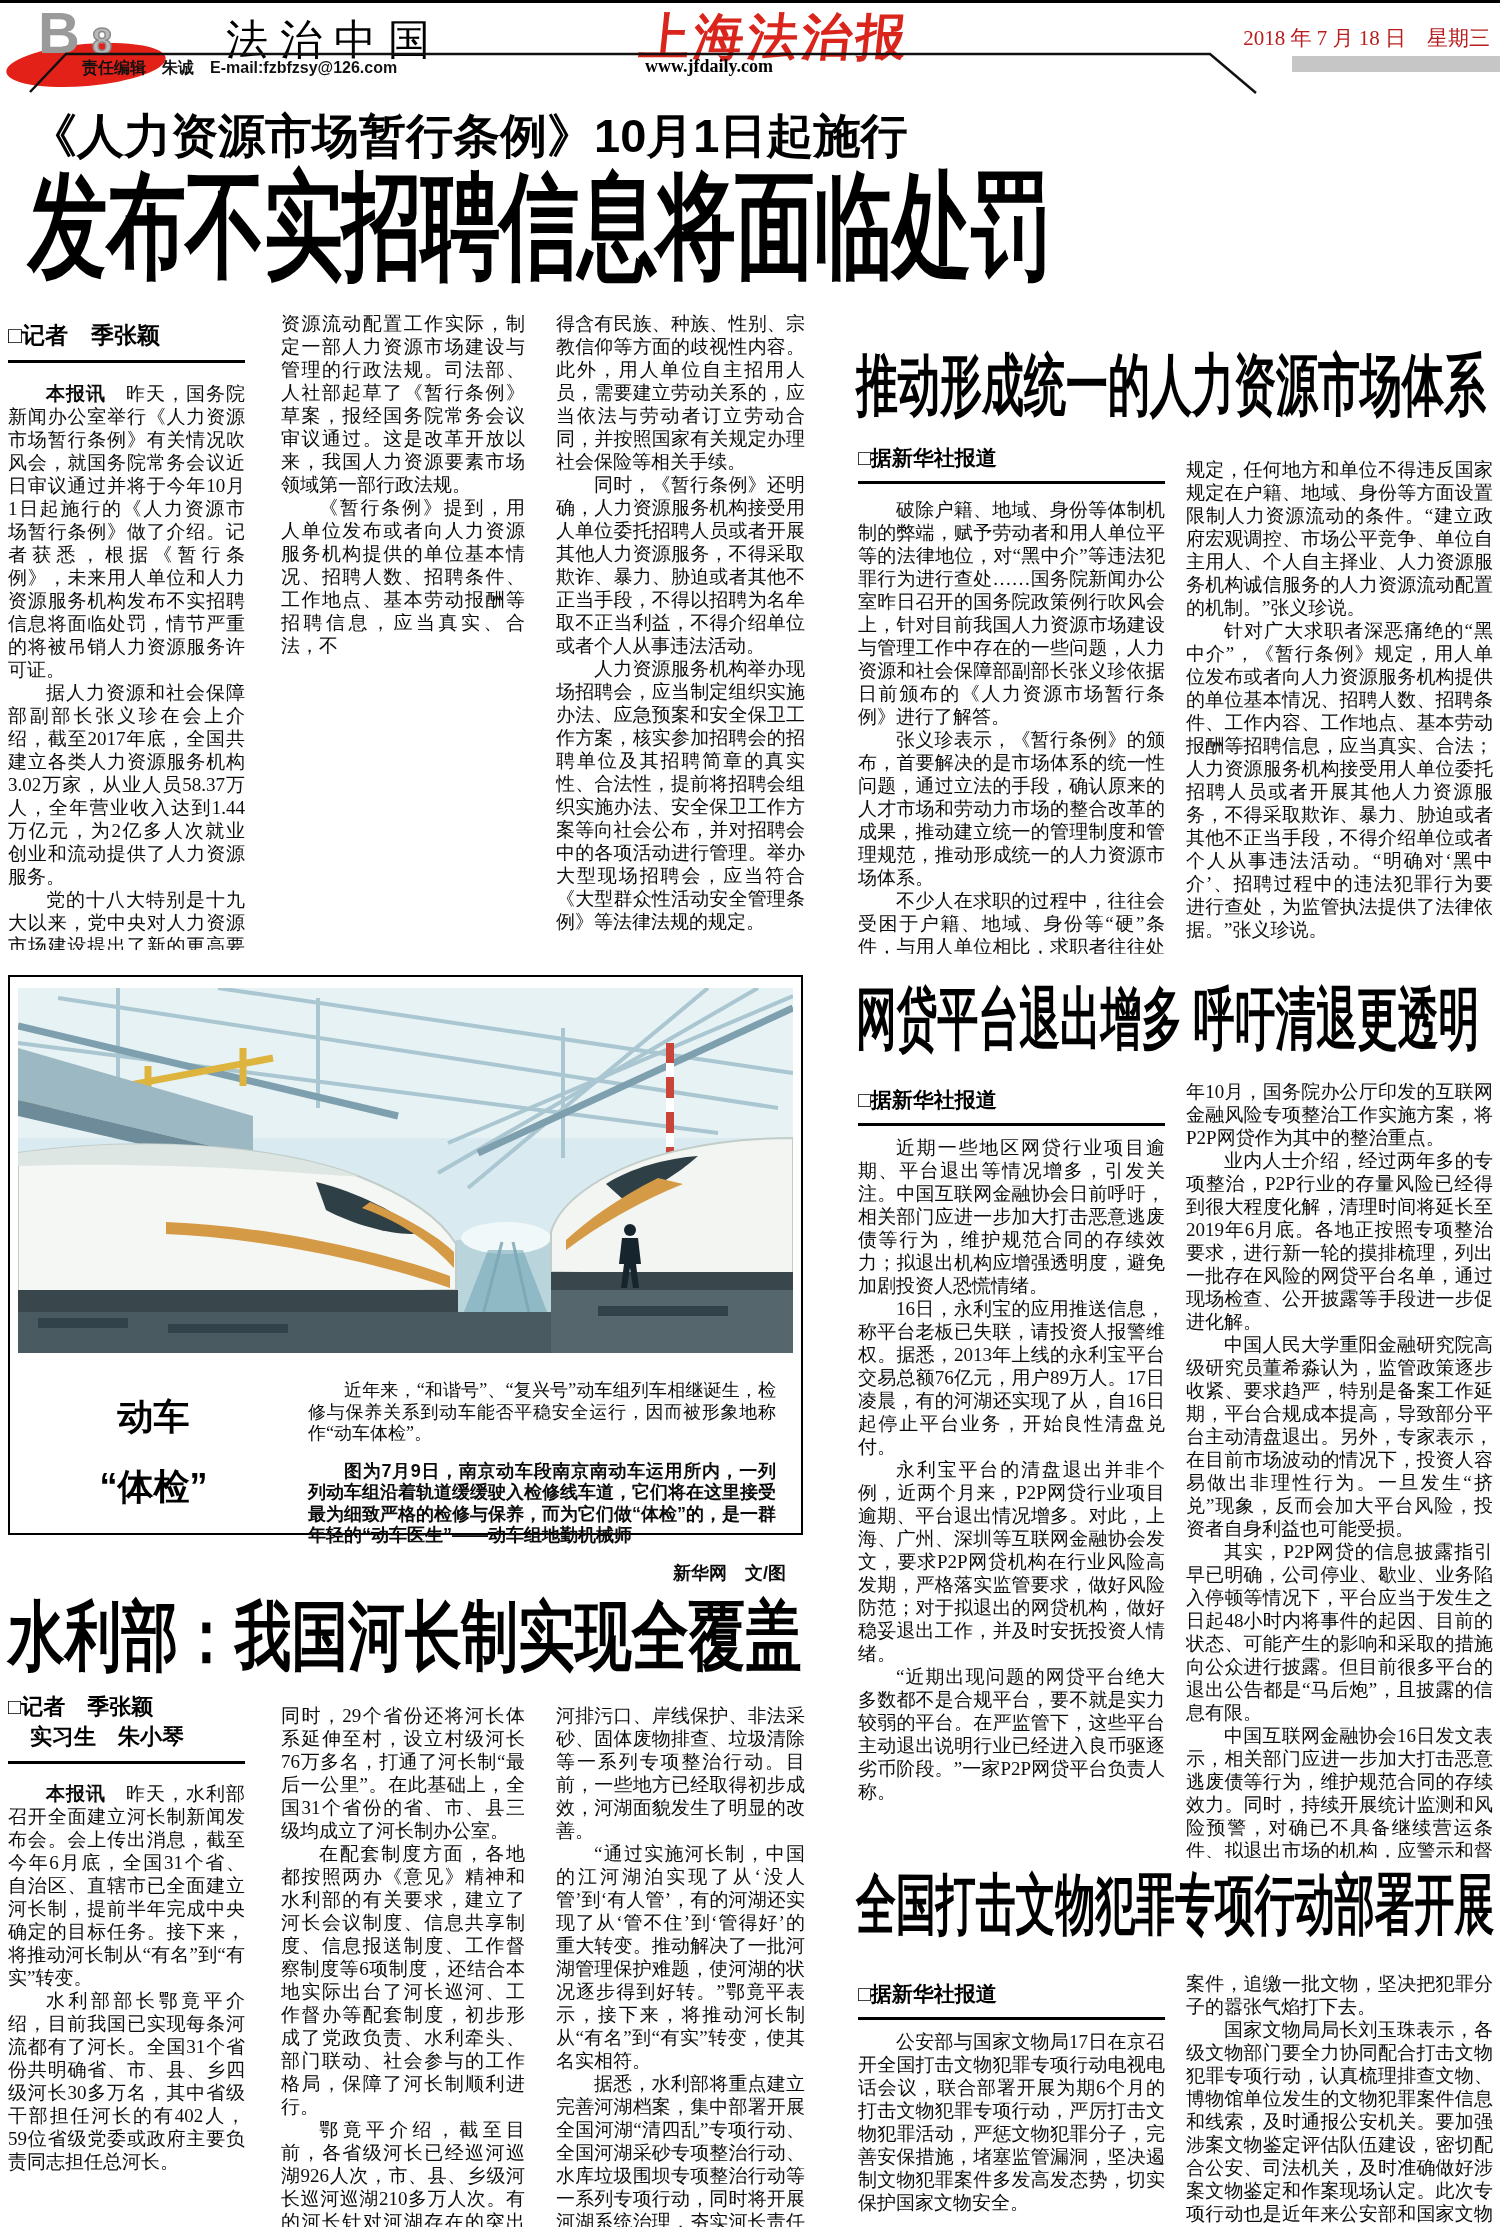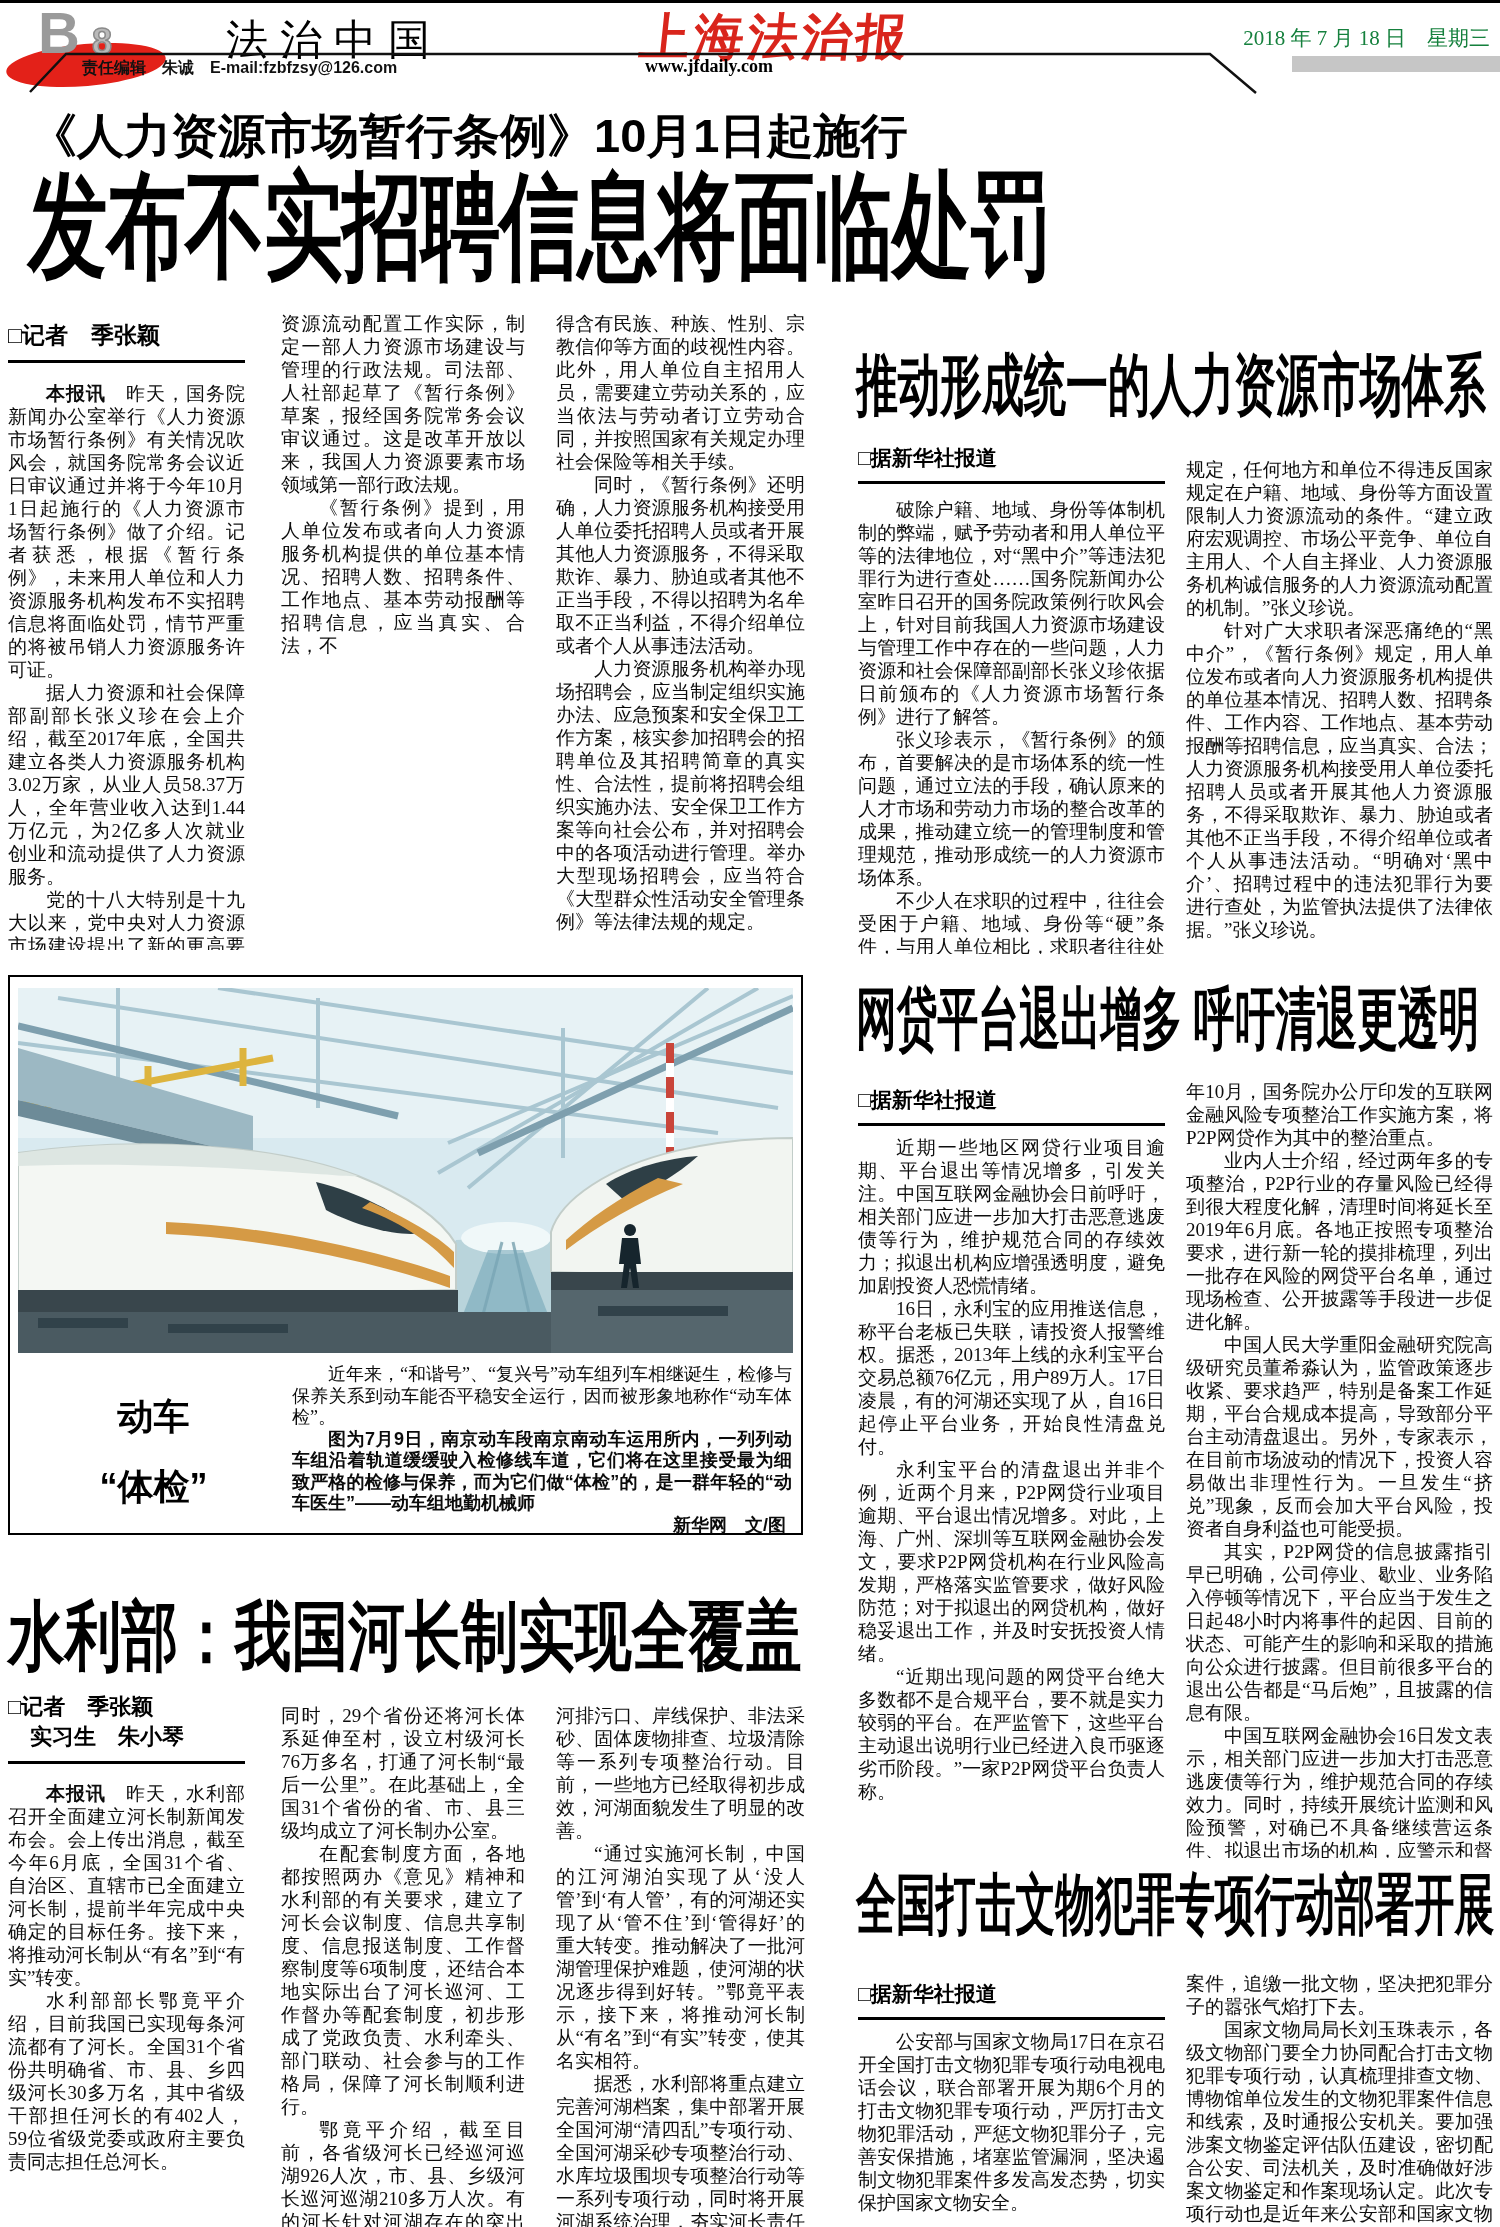--- a/index.html
+++ b/index.html
@@ -17,33 +17,33 @@
   .topline{position:absolute;left:0;top:0;width:1500px;height:3px;background:#000;}
   .graybar{position:absolute;background:#c6c6c6;}
   .masthead{position:absolute;font-family:"Liberation Sans","DejaVu Sans",sans-serif;font-weight:900;
             color:#d9251c;font-size:50px;letter-spacing:4px;transform:skewX(-6deg);}
   .sectiontitle{position:absolute;font-family:"Liberation Sans","DejaVu Sans",sans-serif;font-weight:400;
                 font-size:42px;letter-spacing:12px;color:#000;}
   .editorline{position:absolute;font-family:"Liberation Sans","DejaVu Sans",sans-serif;font-weight:700;
               font-size:16px;color:#111;}
   .website{position:absolute;font-family:"Liberation Serif","DejaVu Serif",serif;font-weight:700;
            font-size:18px;color:#000;}
-  .pagedate{position:absolute;font-size:21px;color:#15803d;}
+  .pagedate{position:absolute;font-size:21px;color:#b91c1c;}
   .b8-ellipse{position:absolute;left:6px;top:44px;width:160px;height:42px;background:#e32119;
               border-radius:50%;transform:rotate(-5deg);}
   .b8-B{position:absolute;left:38px;top:4px;font-family:"Liberation Sans","DejaVu Sans",sans-serif;
         font-weight:900;font-size:58px;color:#9a9a9a;line-height:1;}
   .b8-8{position:absolute;left:92px;top:24px;font-family:"Liberation Sans","DejaVu Sans",sans-serif;
         font-weight:900;font-size:36px;color:#b9b9b9;line-height:1;-webkit-text-stroke:1.5px #8a8a8a;}
   .photobox{position:absolute;left:8px;top:975px;width:795px;height:560px;border:2px solid #000;box-sizing:border-box;}
   .cap-title{position:absolute;left:26px;top:1382px;width:255px;text-align:center;
              font-family:"Liberation Sans","DejaVu Sans",sans-serif;font-weight:900;font-size:36px;
              line-height:70px;color:#000;}
   .caption{position:absolute;left:292px;top:1364px;width:500px;font-size:18px;line-height:21.5px;text-align:justify;}
-  .caption p{margin:0;text-indent:2em;}
+  .caption p{margin:16px;text-indent:2em;}
   .cap-bold{font-family:"Liberation Sans","DejaVu Sans",sans-serif;font-weight:700;}
   .credit{text-align:right;font-family:"Liberation Sans","DejaVu Sans",sans-serif;font-weight:700;padding-right:6px;}
   .lead-b{font-weight:700;}
 </style>
 </head>
 <body>
 
 <div class="page">
 
   <div class="topline"></div>

